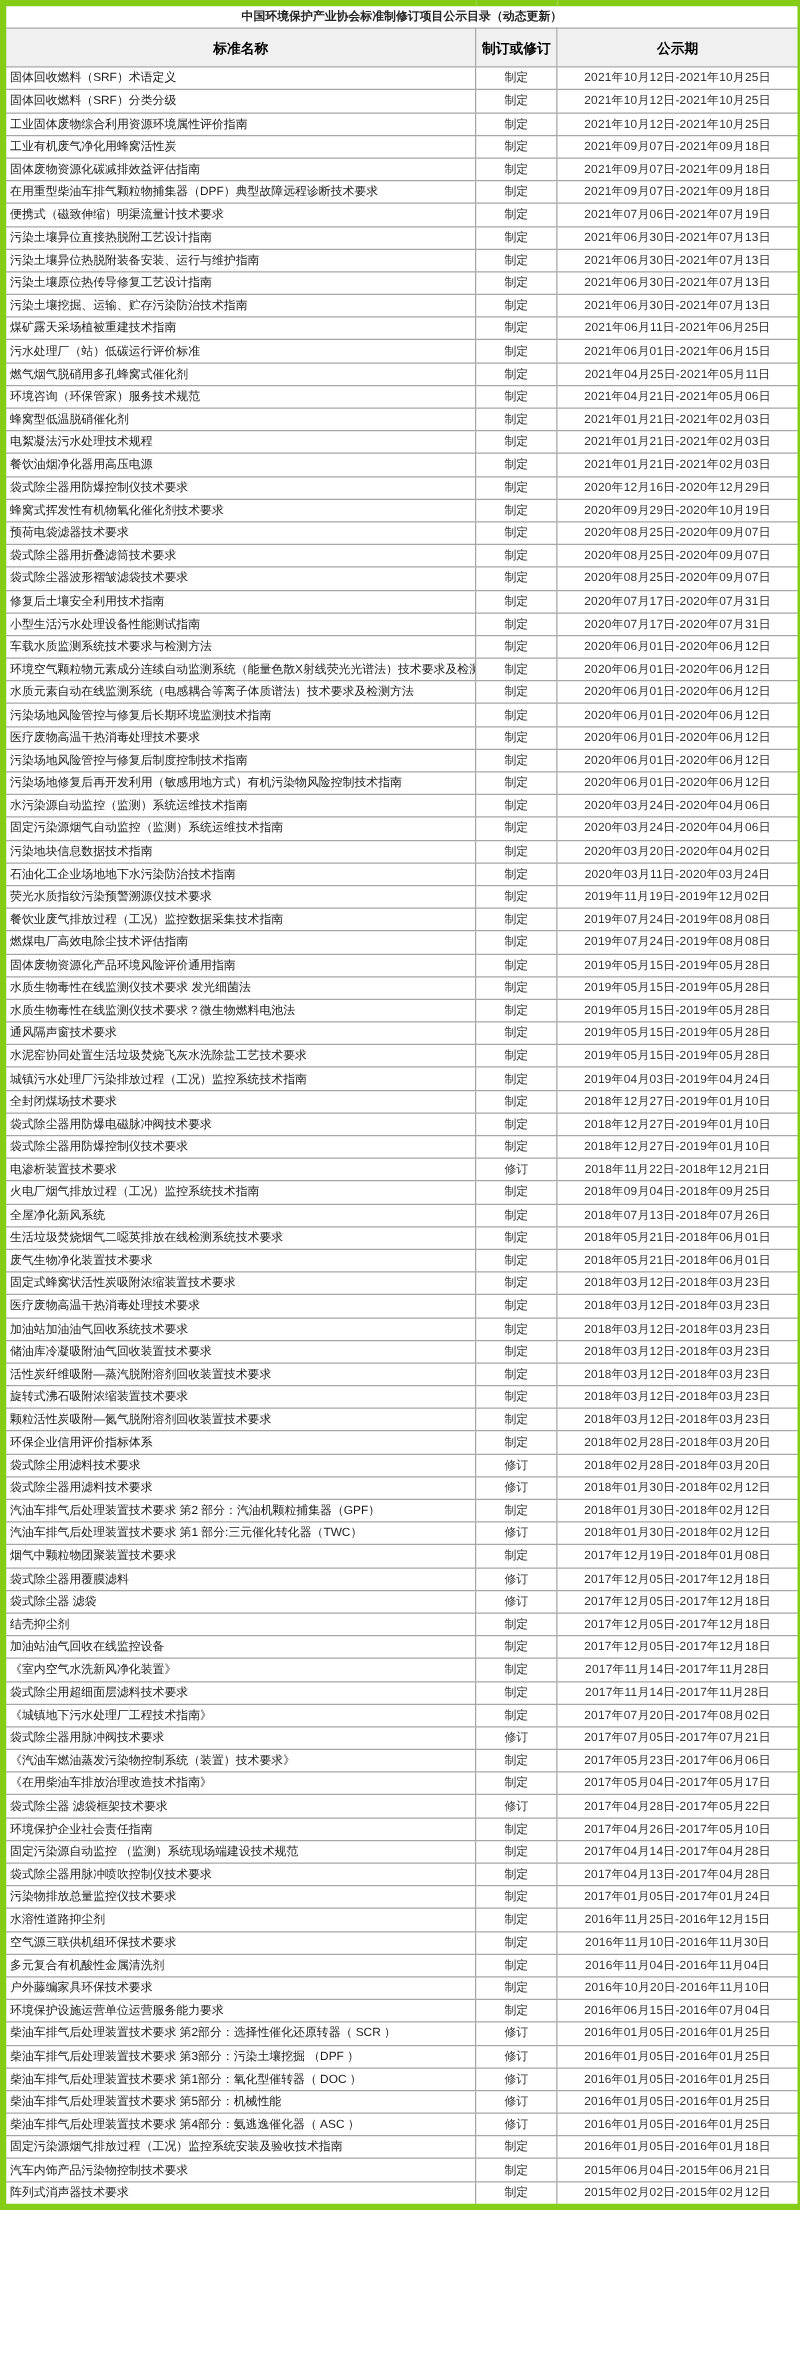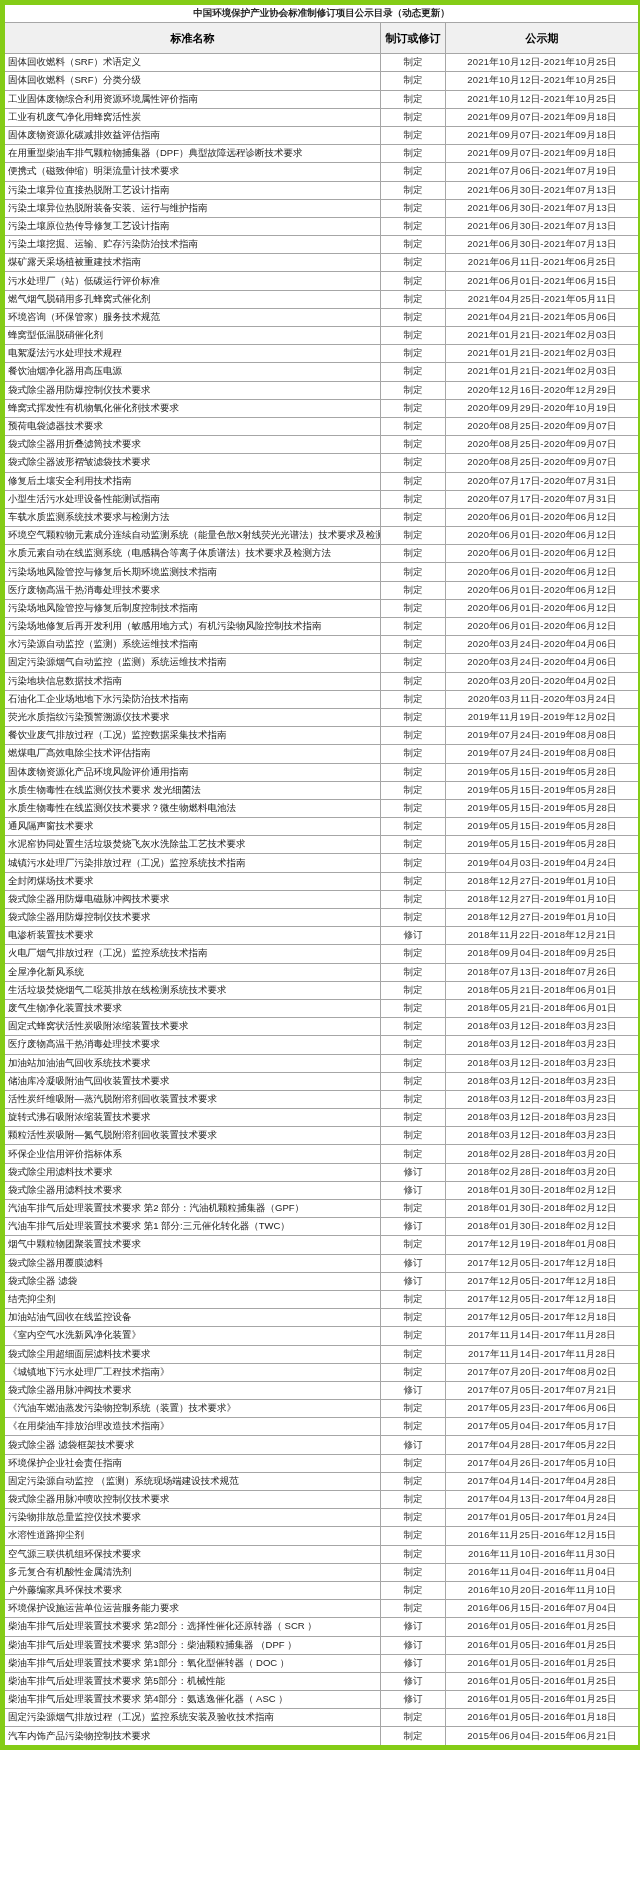--- a/index.html
+++ b/index.html
@@ -509,21 +509,21 @@
         <td class="name-col">环境保护设施运营单位运营服务能力要求</td>
         <td class="action-col">制定</td>
         <td class="period-col">2016年06月15日-2016年07月04日</td>
       </tr>
       <tr>
         <td class="name-col">柴油车排气后处理装置技术要求 第2部分：选择性催化还原转器（ SCR ）</td>
         <td class="action-col">修订</td>
         <td class="period-col">2016年01月05日-2016年01月25日</td>
       </tr>
       <tr>
-        <td class="name-col">柴油车排气后处理装置技术要求 第3部分：柴油颗粒捕集器 （DPF ）</td>
+        <td class="name-col">柴油车排气后处理装置技术要求 第3部分：污染土壤挖掘 （DPF ）</td>
         <td class="action-col">修订</td>
         <td class="period-col">2016年01月05日-2016年01月25日</td>
       </tr>
       <tr>
         <td class="name-col">柴油车排气后处理装置技术要求 第1部分：氧化型催转器（ DOC ）</td>
         <td class="action-col">修订</td>
         <td class="period-col">2016年01月05日-2016年01月25日</td>
       </tr>
       <tr>
         <td class="name-col">柴油车排气后处理装置技术要求 第5部分：机械性能</td>
@@ -537,15 +537,20 @@
       </tr>
       <tr>
         <td class="name-col">固定污染源烟气排放过程（工况）监控系统安装及验收技术指南</td>
         <td class="action-col">制定</td>
         <td class="period-col">2016年01月05日-2016年01月18日</td>
       </tr>
       <tr>
         <td class="name-col">汽车内饰产品污染物控制技术要求</td>
         <td class="action-col">制定</td>
         <td class="period-col">2015年06月04日-2015年06月21日</td>
+      </tr>
+      <tr>
+        <td class="name-col">阵列式消声器技术要求</td>
+        <td class="action-col">制定</td>
+        <td class="period-col">2015年02月02日-2015年02月12日</td>
       </tr>
     </tbody>
 </table>
 
 </body></html>

